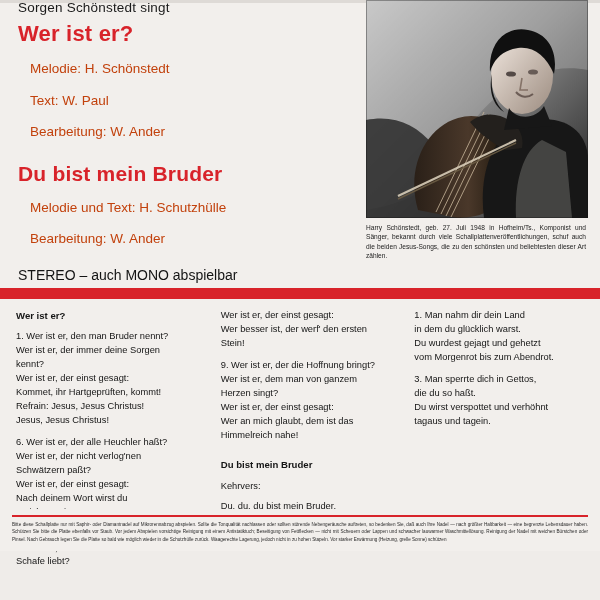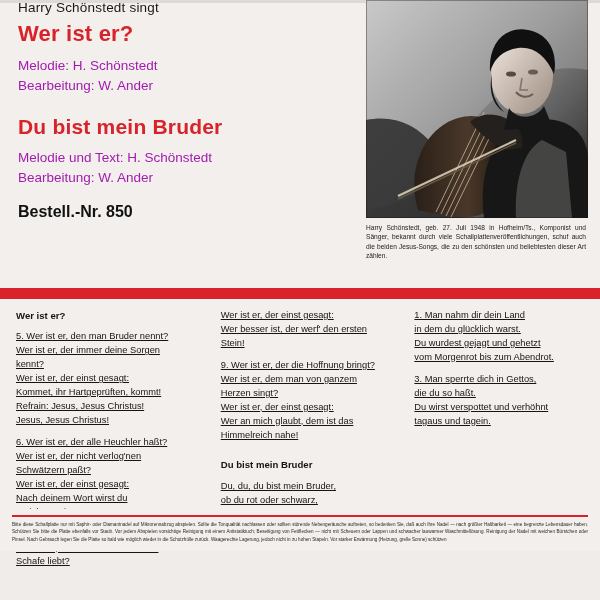--- a/index.html
+++ b/index.html
@@ -45,23 +45,23 @@
     font-size: 22px;
     margin: 4px 0 9px 0;
     letter-spacing: 0.2px;
   }
   .title-red.second {
     font-size: 21px;
     margin-top: 20px;
   }
   .credit {
     font-size: 13.5px;
-    color: #a21caf;
+    color: #c2410c;
     line-height: 1.45;
-    margin: 0;
+    margin: 12px;
   }
   .stereo {
     font-size: 14px;
     color: #141414;
     margin-top: 18px;
   }
   .bestell {
     font-weight: bold;
     font-size: 16px;
     color: #111;
@@ -121,21 +121,20 @@
 
   .lyr-head {
     font-weight: bold;
     font-size: 9.6px;
     margin-bottom: 7px;
   }
   .lyr-head.spaced { margin-top: 16px; }
   .stanza {
     margin-bottom: 8px;
     white-space: pre-line;
-    text-decoration: underline;
   }
   .stanza.tight { margin-bottom: 6px; }
 
   
   .fineprint-band {
     position: absolute;
     left: 0;
     bottom: 0;
     width: 100%;
     background: #f2efec;
@@ -162,30 +161,32 @@
 </style>
 </head>
 <body>
 
 <div class="sleeve">
 
   <div class="top">
     <div class="edge-top"></div>
 
     <div class="top-left">
-      <div class="singer-line">Harry Schönstedt singt</div>
+      <div class="singer-line">Sorgen Schönstedt singt</div>
 
       <div class="title-red">Wer ist er?</div>
       <div class="credit">Melodie: H. Schönstedt</div>
+      <div class="credit">Text: W. Paul</div>
       <div class="credit">Bearbeitung: W. Ander</div>
 
       <div class="title-red second">Du bist mein Bruder</div>
-      <div class="credit">Melodie und Text: H. Schönstedt</div>
+      <div class="credit">Melodie und Text: H. Schutzhülle</div>
       <div class="credit">Bearbeitung: W. Ander</div>
 
+      <div class="stereo">STEREO – auch MONO abspielbar</div>
       <div class="bestell">Bestell.-Nr. 850</div>
     </div>
 
     <div class="photo-wrap">
       <div class="photo">
         <svg width="222" height="218" viewBox="0 0 222 218">
           <defs>
             <linearGradient id="bg" x1="0" y1="0" x2="1" y2="1">
               <stop offset="0%" stop-color="#cfcfcf"></stop>
               <stop offset="45%" stop-color="#8f8f8f"></stop>
@@ -242,21 +243,21 @@
     </div>
   </div>
 
   <div class="red-band"></div>
 
   <div class="lyrics">
     <div class="cols">
 
       <div class="col col1">
         <div class="lyr-head">Wer ist er?</div>
-        <div class="stanza">5. Wer ist er, den man Bruder nennt?
+        <div class="stanza">1. Wer ist er, den man Bruder nennt?
 Wer ist er, der immer  deine Sorgen
 kennt?
 Wer ist er, der einst gesagt:
 Kommet, ihr Hartgeprüften, kommt!
 Refrain: Jesus, Jesus Christus!
            Jesus, Jesus Christus!</div>
         <div class="stanza">6. Wer ist er, der alle Heuchler haßt?
 Wer ist er, der nicht verlog'nen
 Schwätzern paßt?
 Wer ist er, der einst gesagt:
@@ -271,20 +272,21 @@
         <div class="stanza">Wer ist er, der einst gesagt:
 Wer besser ist, der werf' den ersten
 Stein!</div>
         <div class="stanza">9. Wer ist er, der die Hoffnung bringt?
 Wer ist er, dem man von ganzem
 Herzen singt?
 Wer ist er, der einst gesagt:
 Wer an mich glaubt, dem ist das
 Himmelreich nahe!</div>
         <div class="lyr-head spaced">Du bist mein Bruder</div>
+        <div class="stanza tight">Kehrvers:</div>
         <div class="stanza">Du, du, du bist mein Bruder,
 ob du rot oder schwarz,
 vergessen und verlassen bist.</div>
       </div>
 
       <div class="col col3">
         <div class="stanza">1. Man nahm dir dein Land
     in dem du glücklich warst.
     Du wurdest gejagt und gehetzt
     vom Morgenrot bis zum Abendrot.</div>

